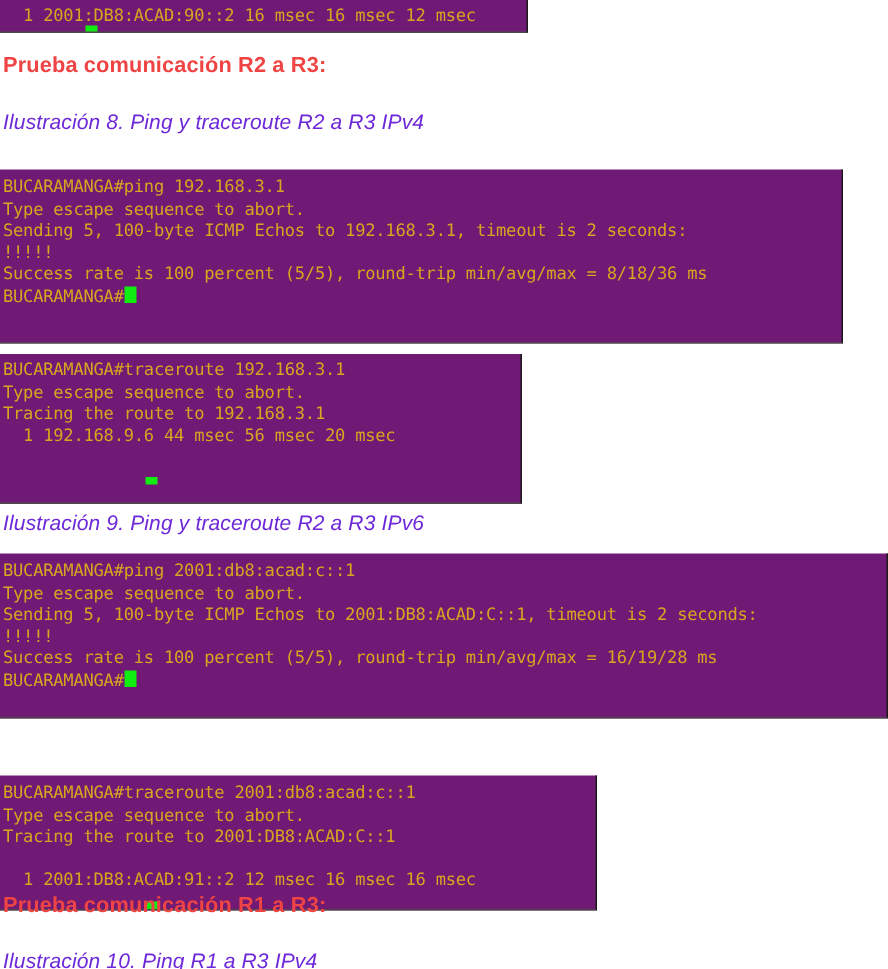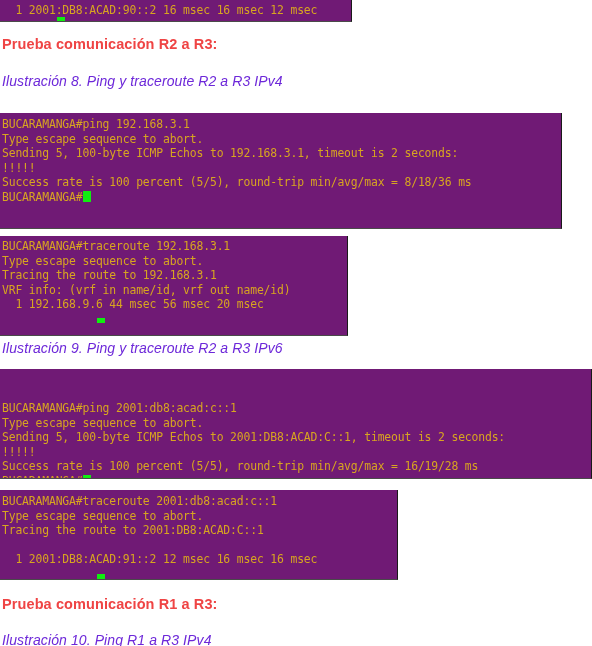--- a/index.html
+++ b/index.html
@@ -103,40 +103,39 @@
       <div class="line">Success rate is 100 percent (5/5), round-trip min/avg/max = 8/18/36 ms</div>
       <div class="line"><span>BUCARAMANGA#</span><span class="cursor"></span></div>
     </div>
   </div>
 
   <div class="term" style="left:0px; top:236px; width:348px; height:100px;">
     <div class="term-inner" style="padding-top:3px;">
       <div class="line">BUCARAMANGA#traceroute 192.168.3.1</div>
       <div class="line">Type escape sequence to abort.</div>
       <div class="line">Tracing the route to 192.168.3.1</div>
-      <div class="line">VRF info: (vrf in name/id, vrf out name/id)</div>
       <div class="line">  1 192.168.9.6 44 msec 56 msec 20 msec</div>
     </div>
     <div class="cursor-under" style="left:97px; top:82px;"></div>
   </div>
 
   <div class="doc-caption" style="left:2px; top:340px;">Ilustración 9. Ping y traceroute R2 a R3 IPv6</div>
 
   <div class="term" style="left:0px; top:369px; width:592px; height:110px;">
-    <div class="term-inner" style="padding-top:4px;margin-top:28px;">
+    <div class="term-inner" style="padding-top:4px;">
       <div class="line">BUCARAMANGA#ping 2001:db8:acad:c::1</div>
       <div class="line">Type escape sequence to abort.</div>
       <div class="line">Sending 5, 100-byte ICMP Echos to 2001:DB8:ACAD:C::1, timeout is 2 seconds:</div>
       <div class="line">!!!!!</div>
       <div class="line">Success rate is 100 percent (5/5), round-trip min/avg/max = 16/19/28 ms</div>
       <div class="line"><span>BUCARAMANGA#</span><span class="cursor"></span></div>
     </div>
   </div>
 
-  <div class="term" style="left:0px; top:490px; width:398px; height:90px;">
+  <div class="term" style="left:0px; top:517px; width:398px; height:90px;">
     <div class="term-inner" style="padding-top:4px;">
       <div class="line">BUCARAMANGA#traceroute 2001:db8:acad:c::1</div>
       <div class="line">Type escape sequence to abort.</div>
       <div class="line">Tracing the route to 2001:DB8:ACAD:C::1</div>
       <div class="line blank">&nbsp;</div>
       <div class="line">  1 2001:DB8:ACAD:91::2 12 msec 16 msec 16 msec</div>
     </div>
     <div class="cursor-under" style="left:97px; top:84px;"></div>
   </div>
 

